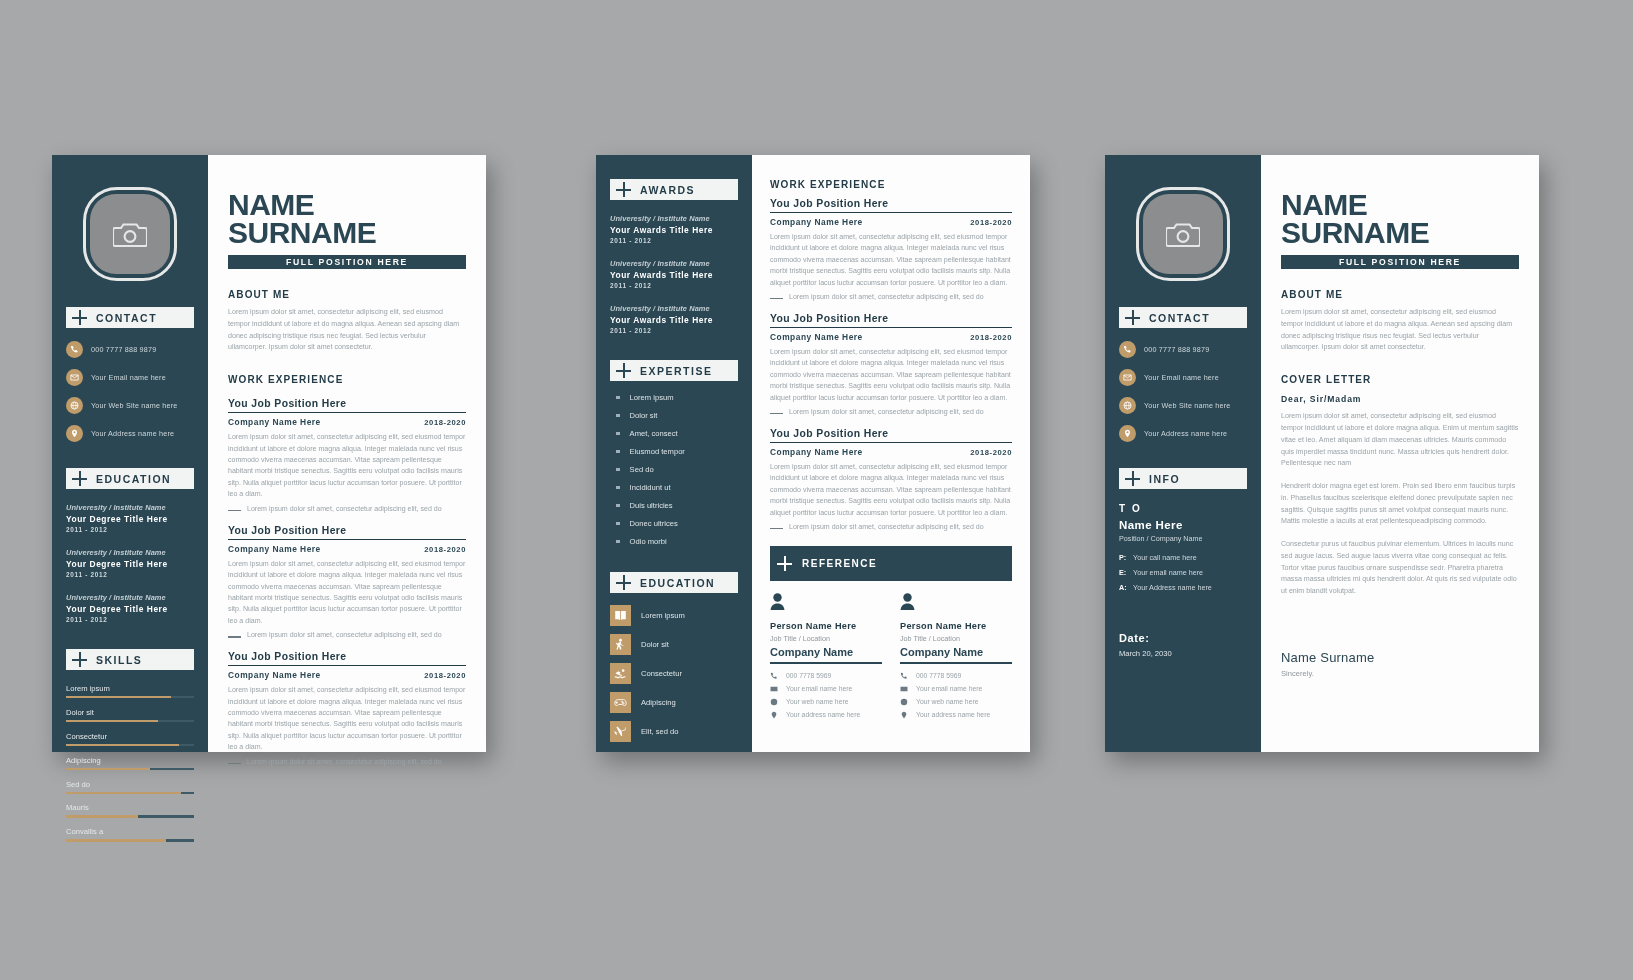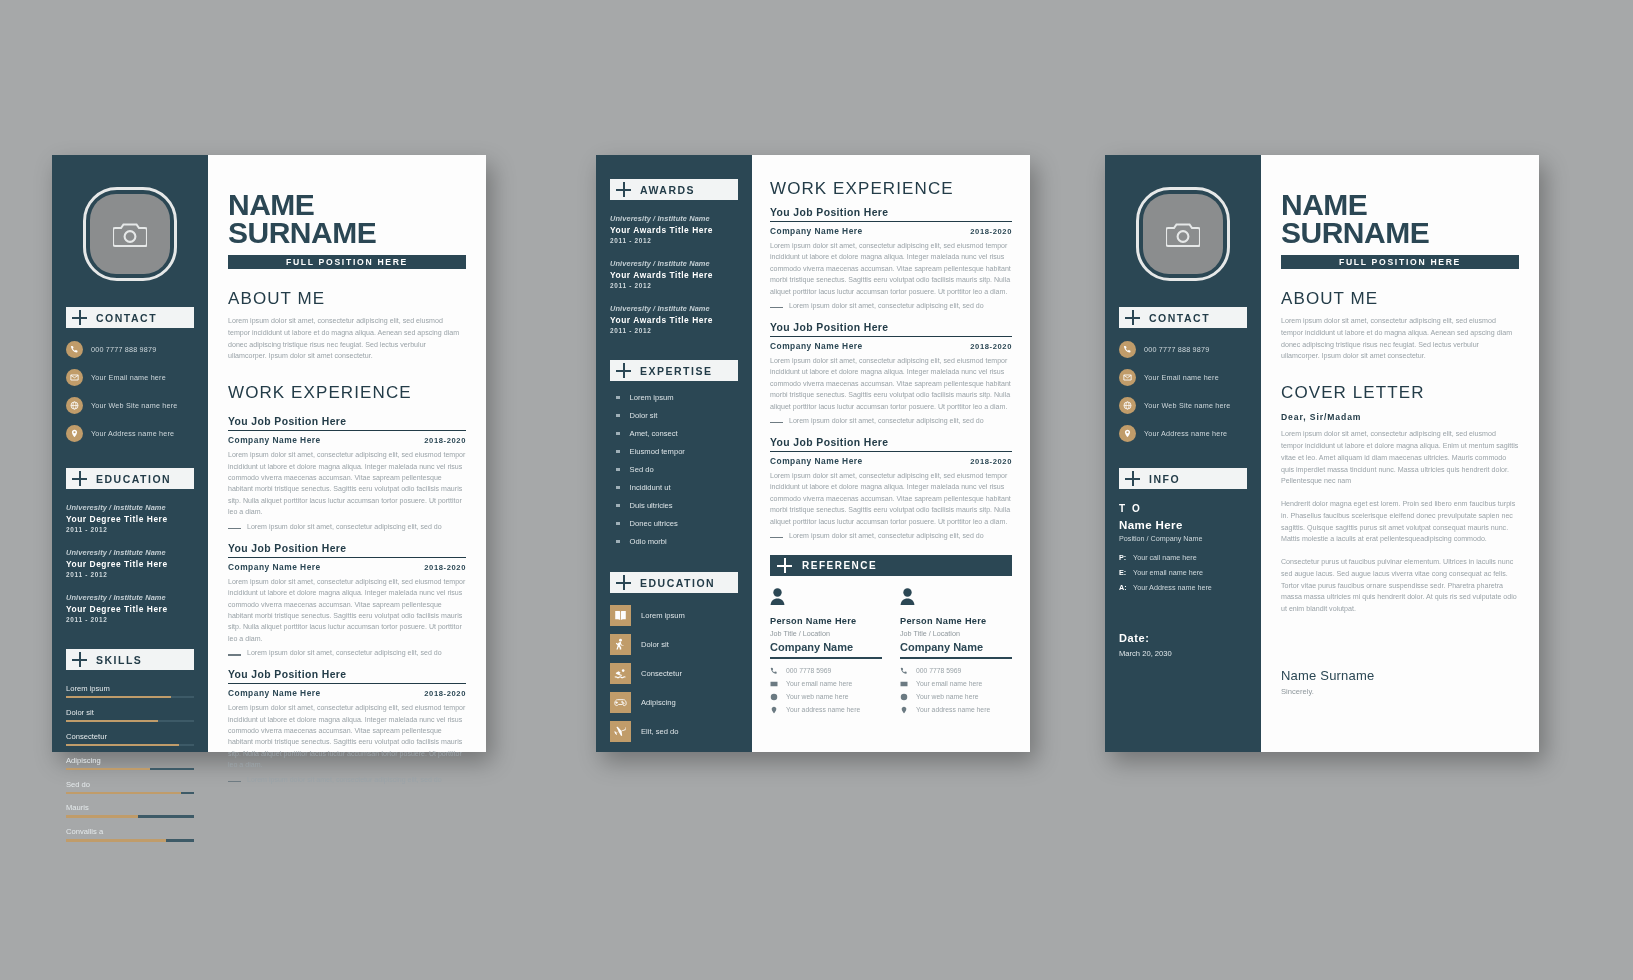--- a/index.html
+++ b/index.html
@@ -115,21 +115,21 @@
   .pos-bar {
     margin-top: 9px; background: #2b4754; height: 14px;
     display: flex; align-items: center; justify-content: center;
   }
   .pos-bar span {
     font-size: 8.6px; font-weight: bold; color: #ffffff; letter-spacing: 1.7px;
   }
 
   
   .c-head {
-    font-size: 17px; font-weight: normal; color: #233c48;
+    font-size: 10px; font-weight: bold; color: #233c48;
     letter-spacing: 1.1px; margin-top: 20px;
   }
   .body-p {
     font-size: 7.1px; color: #9aa3a8; line-height: 1.66; margin-top: 7px;
     text-align: left;
   }
 
   
   .job { margin-top: 13px; }
   .job-title {
@@ -160,21 +160,21 @@
   .int-item { display: flex; align-items: center; margin-bottom: 8px; }
   .int-ico {
     width: 21px; height: 21px; background: #c09c6a; flex: 0 0 21px;
     display: flex; align-items: center; justify-content: center;
   }
   .int-ico svg { width: 13px; height: 13px; fill: #fdfdfd; }
   .int-txt { font-size: 7.6px; color: #dde4e7; margin-left: 10px; }
 
   
   .ref-head {
-    margin-top: 16px; height: 21px; background: #2b4754;
+    margin-top: 16px; height: 35px; background: #2b4754;
     display: flex; align-items: center; padding-left: 7px;
   }
   .ref-head .plus { width: 15px; height: 15px; position: relative; flex: 0 0 15px; }
   .ref-head .plus:before, .ref-head .plus:after { content: ""; position: absolute; background: #ffffff; }
   .ref-head .plus:before { left: 0; right: 0; top: 7px; height: 1.6px; }
   .ref-head .plus:after { top: 0; bottom: 0; left: 7px; width: 1.6px; }
   .ref-head .t { font-size: 10px; font-weight: bold; color: #ffffff; letter-spacing: 1.5px; margin-left: 10px; }
   .ref-cols { display: flex; gap: 18px; margin-top: 12px; }
   .ref-col { flex: 1; }
   .ref-avatar { width: 15px; height: 17px; margin-bottom: 7px; fill: #2b4754; }

